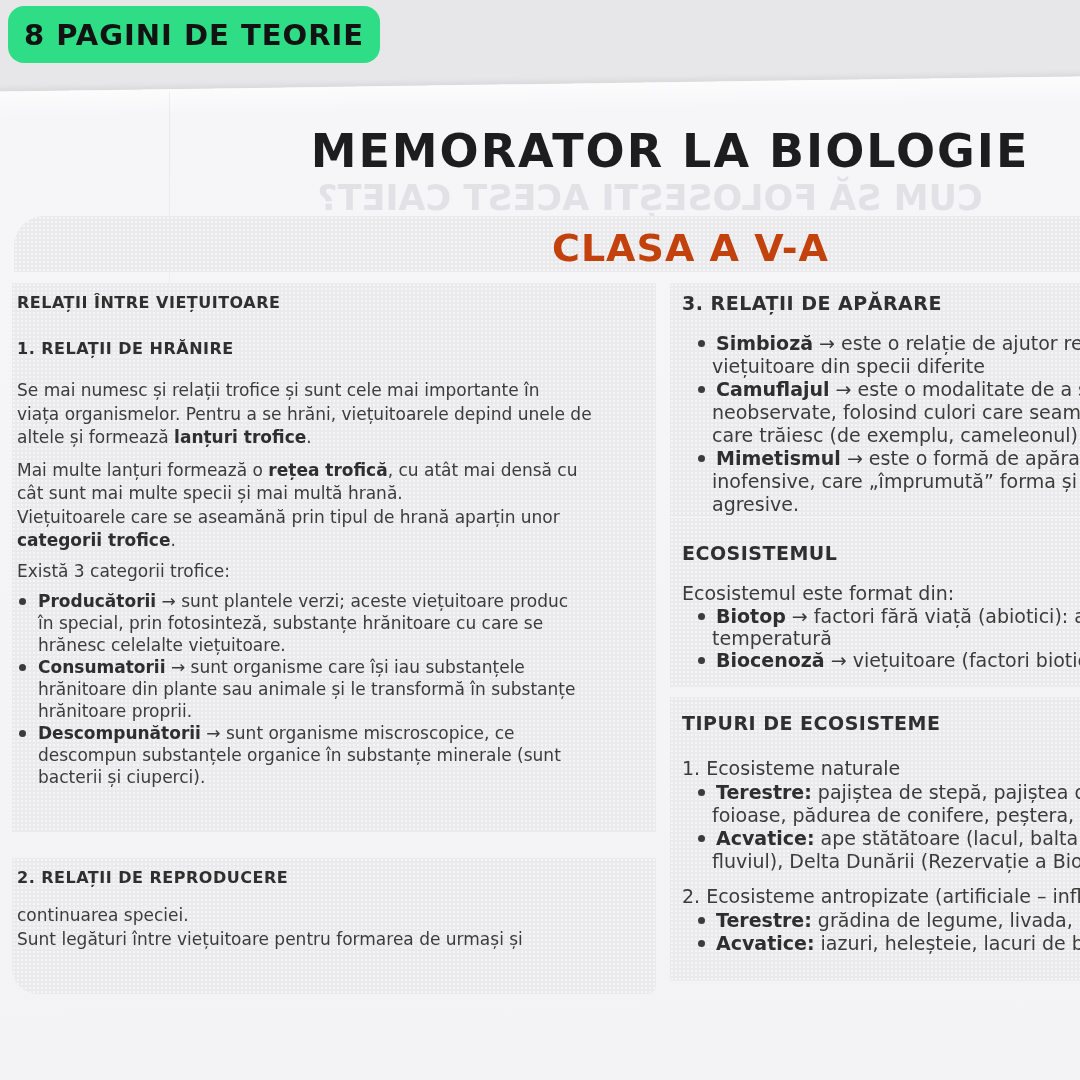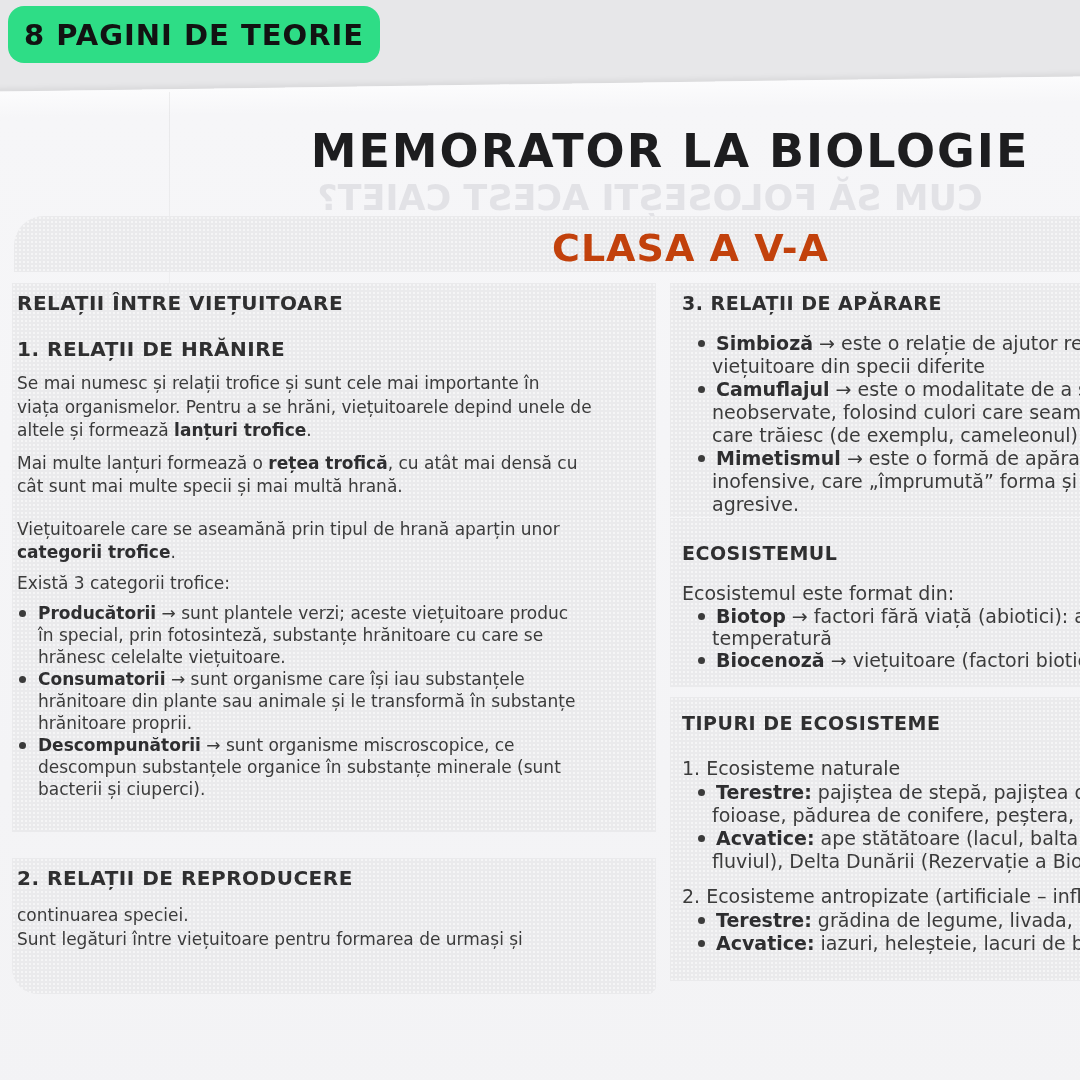--- a/index.html
+++ b/index.html
@@ -44,41 +44,41 @@
   .band{left:14px;top:216px;width:1076px;height:56px;border-radius:30px 0 0 0;}
   .class-subtitle{
     position:absolute;left:552px;top:226px;
     font-size:38px;font-weight:700;color:#c2410c;letter-spacing:1px;white-space:nowrap;
   }
   .lp1{left:12px;top:283px;width:644px;height:549px;padding:8px 0 0 5px;box-sizing:border-box;}
   .lp2{left:12px;top:858px;width:644px;height:136px;padding:8px 0 0 5px;box-sizing:border-box;border-radius:0 0 8px 26px;}
   .rp1{left:670px;top:283px;width:420px;height:234px;padding:8px 0 0 12px;box-sizing:border-box;}
   .rp2{left:670px;top:518px;width:420px;height:169px;padding:23px 0 0 12px;box-sizing:border-box;}
   .rp3{left:670px;top:697px;width:420px;height:284px;padding:14px 0 0 12px;box-sizing:border-box;}
-  .hL{font-size:20px;font-weight:700;color:#2f2f30;letter-spacing:0.5px;line-height:24px;white-space:nowrap;}
+  .hL{font-size:16px;font-weight:700;color:#2f2f30;letter-spacing:0.5px;line-height:24px;white-space:nowrap;}
   .hR{font-size:19px;font-weight:700;color:#2f2f30;letter-spacing:0.5px;line-height:24px;white-space:nowrap;}
   .tL{font-size:17px;line-height:23.5px;white-space:nowrap;}
   .tR{font-size:19px;line-height:23px;white-space:nowrap;}
   .listL{margin-top:7px;}
   .listL .ln{line-height:22px;}
   .listR2 .ln{line-height:22px;}
   .ln{position:relative;white-space:nowrap;}
   .liL{padding-left:21px;}
   .liL .dot{left:2px;}
   .contL{padding-left:21px;}
   .liR{padding-left:34px;}
   .liR .dot{left:16px;}
   .contR{padding-left:30px;}
   .dot{
     position:absolute;top:8px;width:7px;height:7px;border-radius:50%;
     background:#3b3b3b;
   }
   b{font-weight:700;color:#2e2e30;}
-  .mt22{margin-top:22px}.mt18{margin-top:11px}.mt9{margin-top:9px}
-  .mt19{margin-top:19px}.mt7{margin-top:7px}.mt14{margin-top:14px}
+  .mt22{margin-top:22px}.mt18{margin-top:18px}.mt9{margin-top:9px}
+  .mt19{}.mt7{margin-top:7px}.mt14{margin-top:14px}
   .mt17{margin-top:17px}.mt12{margin-top:12px}.mt1{margin-top:1px}
 </style>
 </head>
 <body>
 
 <div class="page">
 
   <div class="paper"></div>
   <div class="crease"></div>
 

